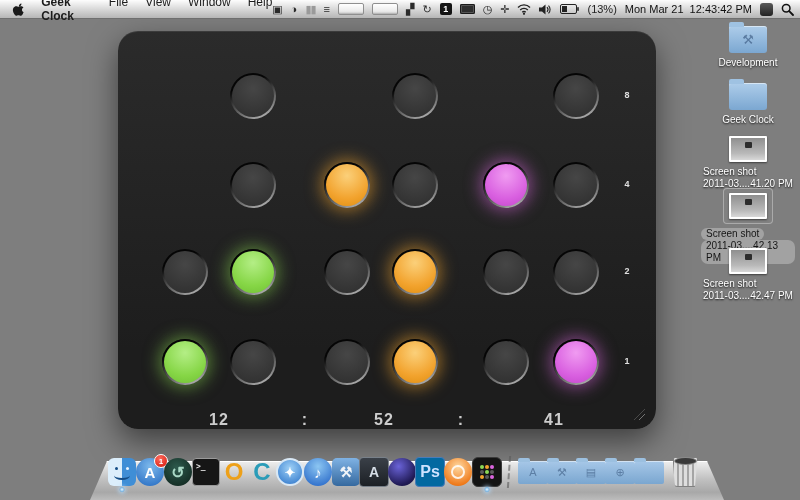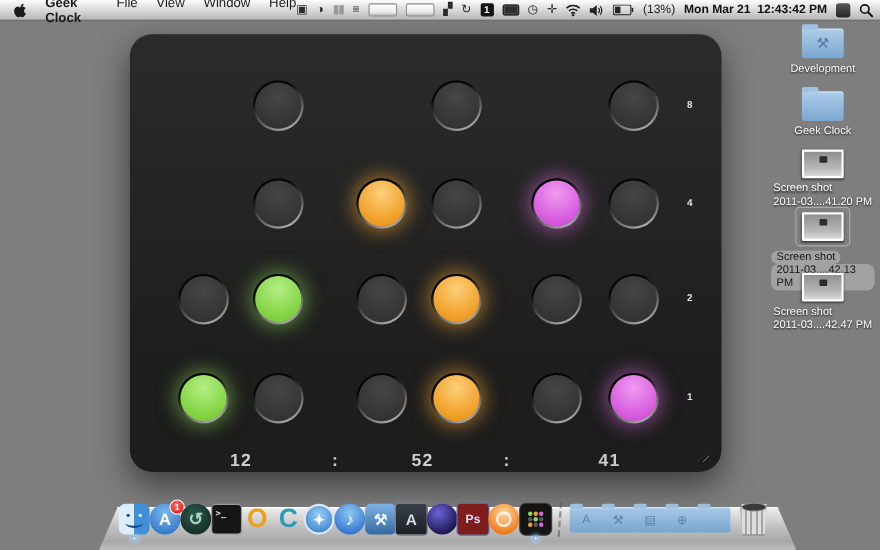--- a/index.html
+++ b/index.html
@@ -18,21 +18,21 @@
   .menubar .right{margin-left:auto;display:flex;align-items:center;gap:8px;font-size:11px;}
   .status-glyph{font-size:11px;line-height:1;color:#2a2a2a;}
   .status-glyph.dim{color:#9a9a9a;letter-spacing:-1px;}
   .status-widget{width:24px;height:10px;border:1px solid #8f8f8f;border-radius:2px;
     background:linear-gradient(#ffffff,#e3e3e3);box-shadow:inset 0 -3px 2px -2px rgba(0,0,0,.25);}
   .status-onebadge{width:12px;height:12px;background:#141414;color:#fff;border-radius:2px;
     font-size:9px;font-weight:bold;display:flex;align-items:center;justify-content:center;}
   .status-display{width:15px;height:10px;background:#2e2e2e;border-radius:2px;
     box-shadow:inset 0 0 0 1px #1a1a1a, inset 0 0 0 2px #555;}
   .battery-label{color:#222;}
-  .menubar-clock{font-weight:bold;color:#111;white-space:pre;}
+  .menubar-clock{font-weight:normal;color:#111;white-space:pre;}
   .dark-app-box{width:13px;height:13px;border-radius:3px;background:linear-gradient(#5a5a5a,#222);}
   .mb-svg{display:block;}
 
   
   .clock-window{position:absolute;left:118px;top:31px;width:538px;height:398px;
     border-radius:20px;background:linear-gradient(180deg,#2b2b2b,#1d1d1d 80%);
     box-shadow:0 12px 30px rgba(0,0,0,.5), inset 0 1px 0 rgba(255,255,255,.08);}
   .led{position:absolute;width:46px;height:46px;border-radius:50%;
     background:linear-gradient(155deg,#050505 28%,#8d8d8d 80%,#dcdcdc);}
   .led::after{content:"";position:absolute;inset:2px;border-radius:50%;}
@@ -101,22 +101,22 @@
   .di.camino{color:#2a9cb8;font-size:24px;}
   .di.safari{background:radial-gradient(circle at 50% 35%,#9fd1f7,#2a72c8);border-radius:50%;
     border:2px solid #d9e8f5;color:#fff;font-size:13px;box-sizing:border-box;}
   .di.itunes{background:radial-gradient(circle at 50% 30%,#8cc6f2,#1e5fc4);border-radius:50%;
     color:#fff;font-size:15px;}
   .di.xcode{background:linear-gradient(#7fb2e4,#35699f);border-radius:5px;color:#f0f4f8;font-size:14px;}
   .di.appa{background:linear-gradient(#3a4048,#1c2025);border:1px solid #788089;border-radius:4px;
     color:#d5dde6;font-size:14px;}
   .di.eclipse{background:radial-gradient(circle at 38% 30%,#6a63d8,#201a55 70%,#121033);
     border-radius:50%;}
-  .di.photoshop{background:#7f1d1d;border:1px solid #4a7cb8;border-radius:4px;color:#cfe3ff;
-    font-size:11px;}
+  .di.photoshop{background:#0369a1;border:1px solid #4a7cb8;border-radius:4px;color:#cfe3ff;
+    font-size:16px;}
   .di.orangeapp{background:radial-gradient(circle at 50% 32%,#ffd9a2,#ef7a1a 75%,#d65f08);
     border-radius:50%;}
   .di.orangeapp::after{content:"";position:absolute;inset:7px;border:2px solid rgba(255,255,255,.85);
     border-radius:50%;}
   .di.geekclock{background:#141414;border-radius:6px;border:1px solid #3a3a3a;}
   .gc-dots{position:absolute;left:7px;top:7px;width:4px;height:4px;border-radius:50%;background:#8cd955;
     box-shadow:5px 0 0 #f2a32e,10px 0 0 #da65de,0 5px 0 #5a5a5a,5px 5px 0 #8cd955,
     10px 5px 0 #5a5a5a,0 10px 0 #f2a32e,5px 10px 0 #5a5a5a,10px 10px 0 #da65de;}
   .dock-sep{width:2px;height:32px;border-left:2px dashed rgba(90,90,90,.6);transform:skewX(-4deg);}
   .dock-folder{width:32px;height:23px;border-radius:2px;position:relative;

